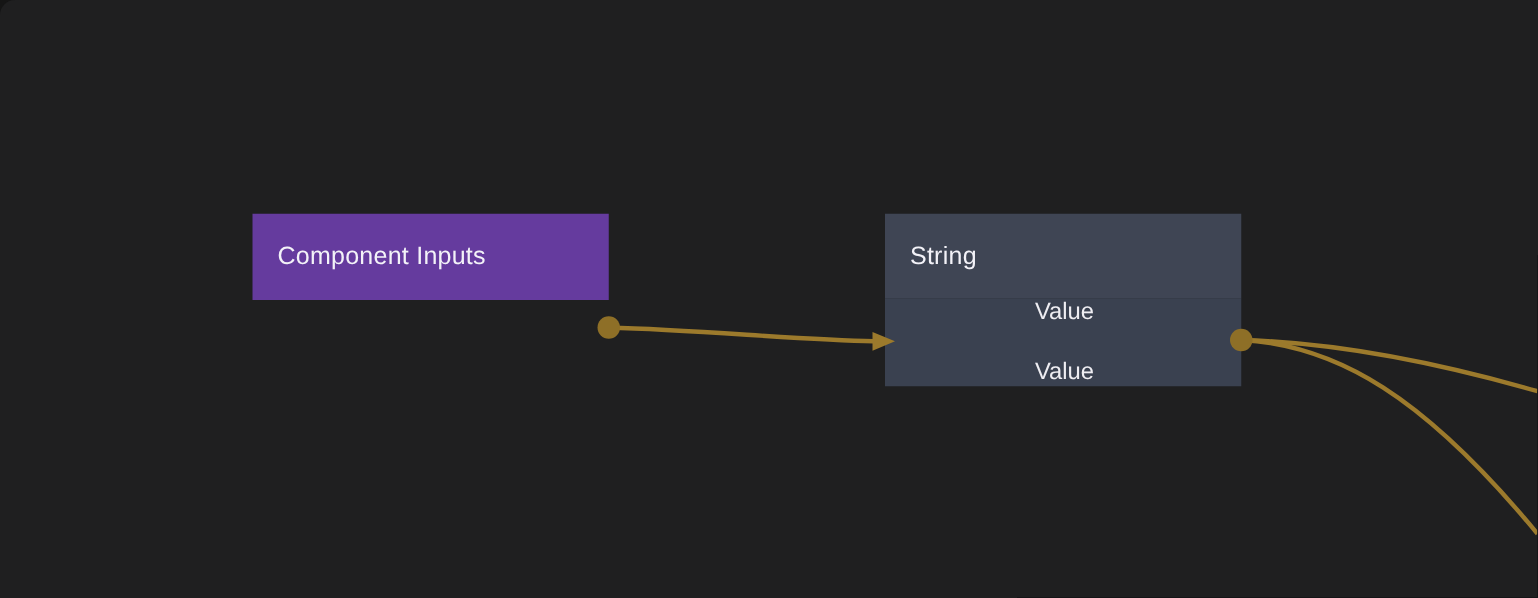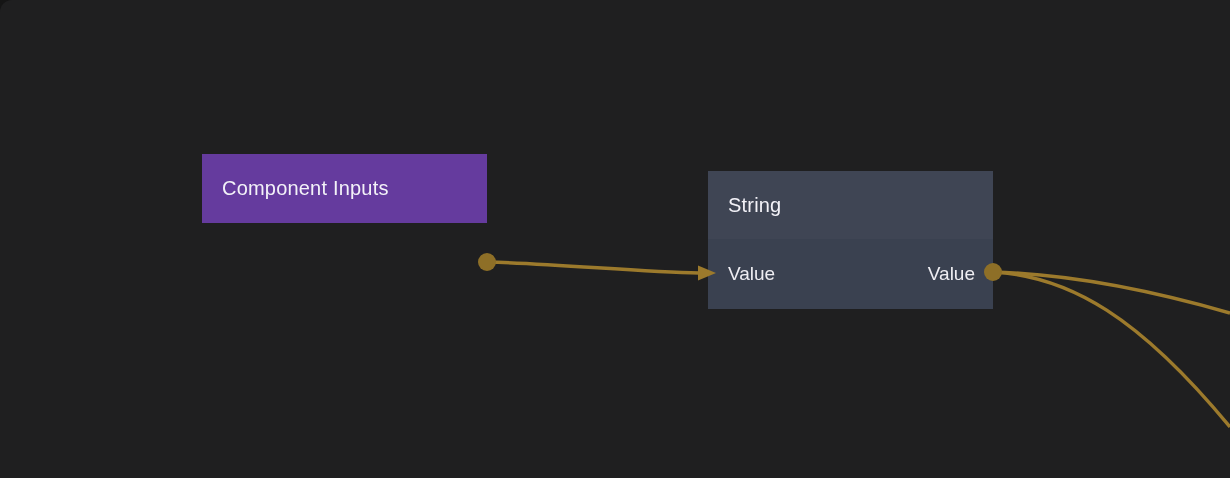--- a/index.html
+++ b/index.html
@@ -48,21 +48,21 @@
   }
   .port-label {
     font-size: 19px;
     color: #eeedf2;
     white-space: nowrap;
   }
   .spacer { flex: 1 1 auto; }
 
   
   #node-component-inputs {
-    left: 202px; top: 154px;
+    left: 202px; top: 171px;
     width: 285px; height: 136px;
   }
   #node-component-inputs .node-header { height: 69px; }
 
   
   #node-string {
     left: 708px; top: 171px;
     width: 285px; height: 138px;
   }
   #node-string .node-header { height: 68px; }
@@ -84,21 +84,21 @@
   <div class="node" id="node-component-inputs">
     <div class="node-header" style="background: rgb(101, 59, 158);">
       <span class="node-title">Component Inputs</span>
     </div>
   </div>
 
   <div class="node" id="node-string">
     <div class="node-header" style="background: rgb(63, 69, 84);">
       <span class="node-title">String</span>
     </div>
-    <div class="node-body" style="background: rgb(58, 65, 80);">
+    <div class="node-body" style="background: rgb(58, 65, 80); flex-direction: column;">
       <span class="port-label">Value</span>
       <span class="port-label">Value</span>
     </div>
   </div>
 
   <svg class="wires" width="1230" height="478" viewBox="0 0 1230 478">
 
     <path class="hit" d="M 487 262 C 560 264, 640 272, 699 273" fill="none" stroke-width="3.5" stroke="#9c7a2c"></path>
 
     <polygon points="698,265.5 716,273 698,280.5" fill="#9c7a2c"></polygon>

